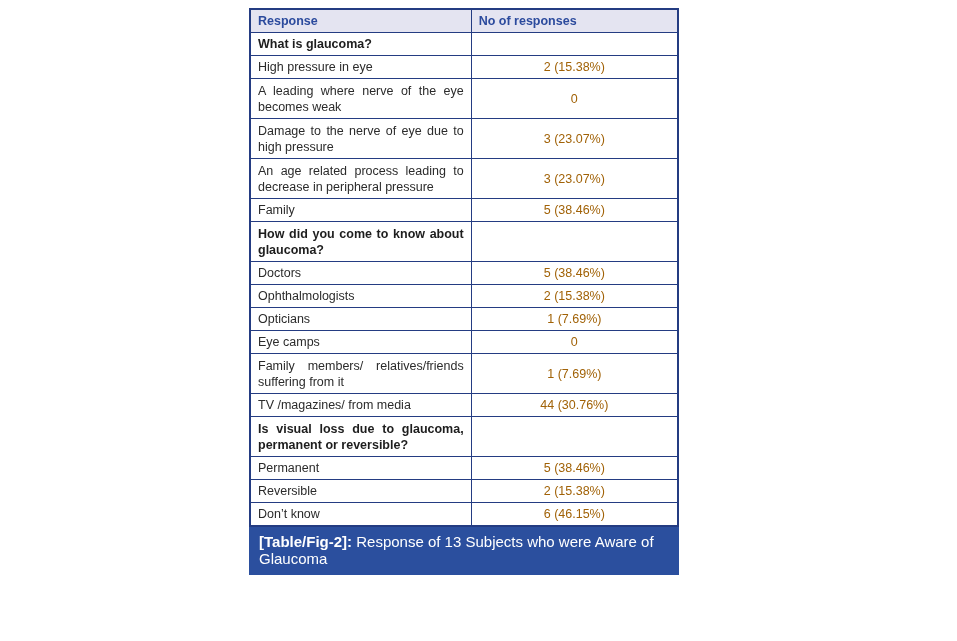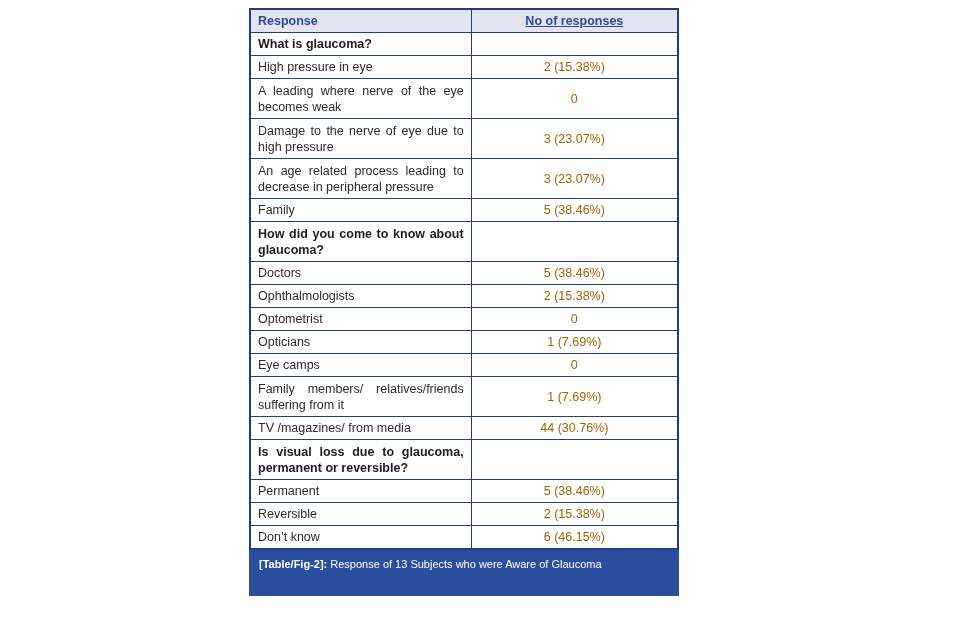--- a/index.html
+++ b/index.html
@@ -24,41 +24,41 @@
     vertical-align: middle;
   }
   table.tbl th {
     background: #e4e4f1;
     color: #2b4a9d;
     font-weight: bold;
     height: 23px;
     padding: 3px 7px;
   }
   th.col-label { width: 216px; text-align: left; }
-  th.col-value { width: 202px; text-align: center; text-decoration: underline; }
+  th.col-value { width: 202px; text-align: left; }
   td.label {
     text-align: justify;
     padding: 3px 7px;
     color: #2b2b2b;
   }
   td.value {
     text-align: center;
     padding: 3px 4px;
     color: #a16207;
   }
   tr.section td.label { font-weight: bold; color: #1d1d1d; margin-left: 34px; }
   tr.single td { height: 23px; }
   tr.double td { height: 40px; }
 
   .caption {
     width: 430px;
     min-height: 46px;
     background: #2b4f9e;
     color: #ffffff;
-    font-size: 11px;
+    font-size: 15px;
     line-height: 17px;
     padding: 6px 10px 8px 10px;
   }
   .caption .caption-tag { font-weight: bold; }
 </style>
 </head>
 <body>
 
 <div class="page">
   <div class="figure">
@@ -100,24 +100,20 @@
           </tr>
           <tr class="single">
             <td class="label">Doctors</td>
             <td class="value">5 (38.46%)</td>
           </tr>
           <tr class="single">
             <td class="label">Ophthalmologists</td>
             <td class="value">2 (15.38%)</td>
           </tr>
           <tr class="single">
-            <td class="label">Optometrist</td>
-            <td class="value">0</td>
-          </tr>
-          <tr class="single">
             <td class="label">Opticians</td>
             <td class="value">1 (7.69%)</td>
           </tr>
           <tr class="single">
             <td class="label">Eye camps</td>
             <td class="value">0</td>
           </tr>
           <tr class="double">
             <td class="label">Family members/ relatives/friends suffering from it</td>
             <td class="value">1 (7.69%)</td>

